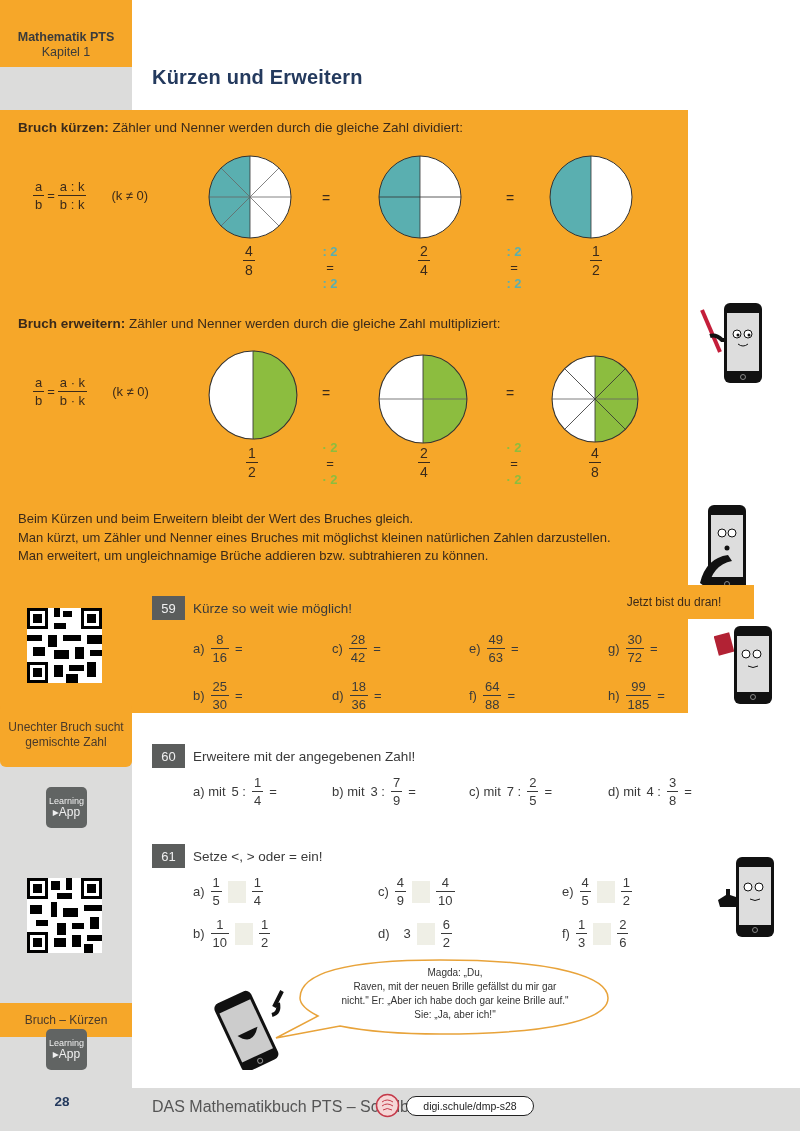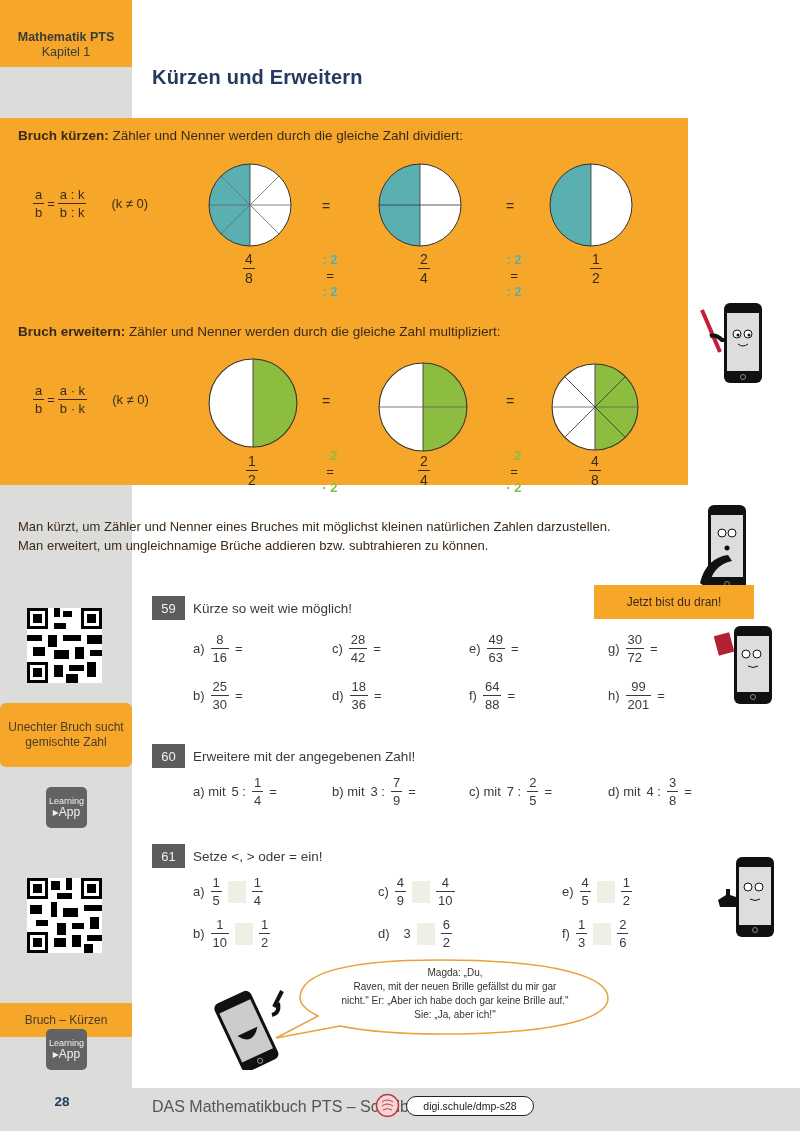--- a/index.html
+++ b/index.html
@@ -4,21 +4,21 @@
 <style>
   * { box-sizing: border-box; margin: 0; padding: 0; }
   html, body { width: 800px; height: 1131px; background: #ffffff; overflow: hidden; }
   body { position: relative; font-family: "Liberation Sans", "DejaVu Sans", sans-serif; color: #3a3a3a; }
 
   .sidebar { position: absolute; left: 0; top: 0; width: 132px; height: 1131px; background: #dcdcdb; }
   .chapter-box { position: absolute; left: 0; top: 0; width: 132px; height: 67px; background: #f6a729; text-align: center; padding-top: 30px; font-size: 12.5px; line-height: 15px; color: #3b3b3b; }
   .chapter-box .t1 { font-weight: bold; }
   .page-title { position: absolute; left: 152px; top: 66px; font-size: 20px; font-weight: bold; color: #243a5e; letter-spacing: 0.2px; }
 
-  .theory { position: absolute; left: 0; top: 118px; width: 688px; height: 367px; background: #f6a729; }
+  .theory { position: absolute; left: 0; top: 110px; width: 688px; height: 603px; background: #f6a729; }
   .theory .heading { position: absolute; left: 18px; font-size: 13.5px; color: #3b2a1a; }
   .theory .heading b { font-weight: bold; }
 
   .frac { display: inline-flex; flex-direction: column; align-items: center; vertical-align: middle; line-height: 1; }
   .frac .num { padding: 0 2px 2px; }
   .frac .den { border-top: 1px solid currentColor; padding: 2px 2px 0; }
 
   .formula { position: absolute; left: 33px; font-size: 13px; color: #3b2a1a; display: flex; align-items: center; gap: 3px; }
   .formula .cond { margin-left: 22px; }
 
@@ -204,20 +204,21 @@
       <div class="mid">=</div>
       <div>· 2</div>
   </div>
   <div class="op green" style="left:502px;top:330px;">
     <div>· 2</div>
       <div class="mid">=</div>
       <div>· 2</div>
   </div>
 
   <div class="summary">
+    <div>Beim Kürzen und beim Erweitern bleibt der Wert des Bruches gleich.</div>
     <div>Man kürzt, um Zähler und Nenner eines Bruches mit möglichst kleinen natürlichen Zahlen darzustellen.</div>
     <div>Man erweitert, um ungleichnamige Brüche addieren bzw. subtrahieren zu können.</div>
   </div>
 </div>
 
 <svg class="phone" style="left:696px;top:300px;" width="72" height="85" viewBox="0 0 72 85">
   <line x1="6" y1="10" x2="24" y2="52" stroke="#c41e3a" stroke-width="4"></line>
   <path d="M14 36 Q20 34 26 40 L30 40" stroke="#111" stroke-width="4" fill="none"></path>
   <rect x="28" y="3" width="38" height="80" rx="6" fill="#111"></rect>
   <rect x="31" y="13" width="32" height="58" fill="#ddd"></rect>
@@ -330,21 +331,21 @@
     <span class="frac">
       <span class="num">30</span>
       <span class="den">72</span>
     </span>
     <span>=</span>
   </div>
 <div class="item" style="left:608px;top:680px;">
     <span>h)</span>
     <span class="frac">
       <span class="num">99</span>
-      <span class="den">201</span>
+      <span class="den">185</span>
     </span>
     <span>=</span>
   </div>
 
 <div class="task" style="top:744px;">
   <div class="task-head">
     <span class="task-num">60</span>
     <span class="task-text">Erweitere mit der angegebenen Zahl!</span>
   </div>
 </div>

